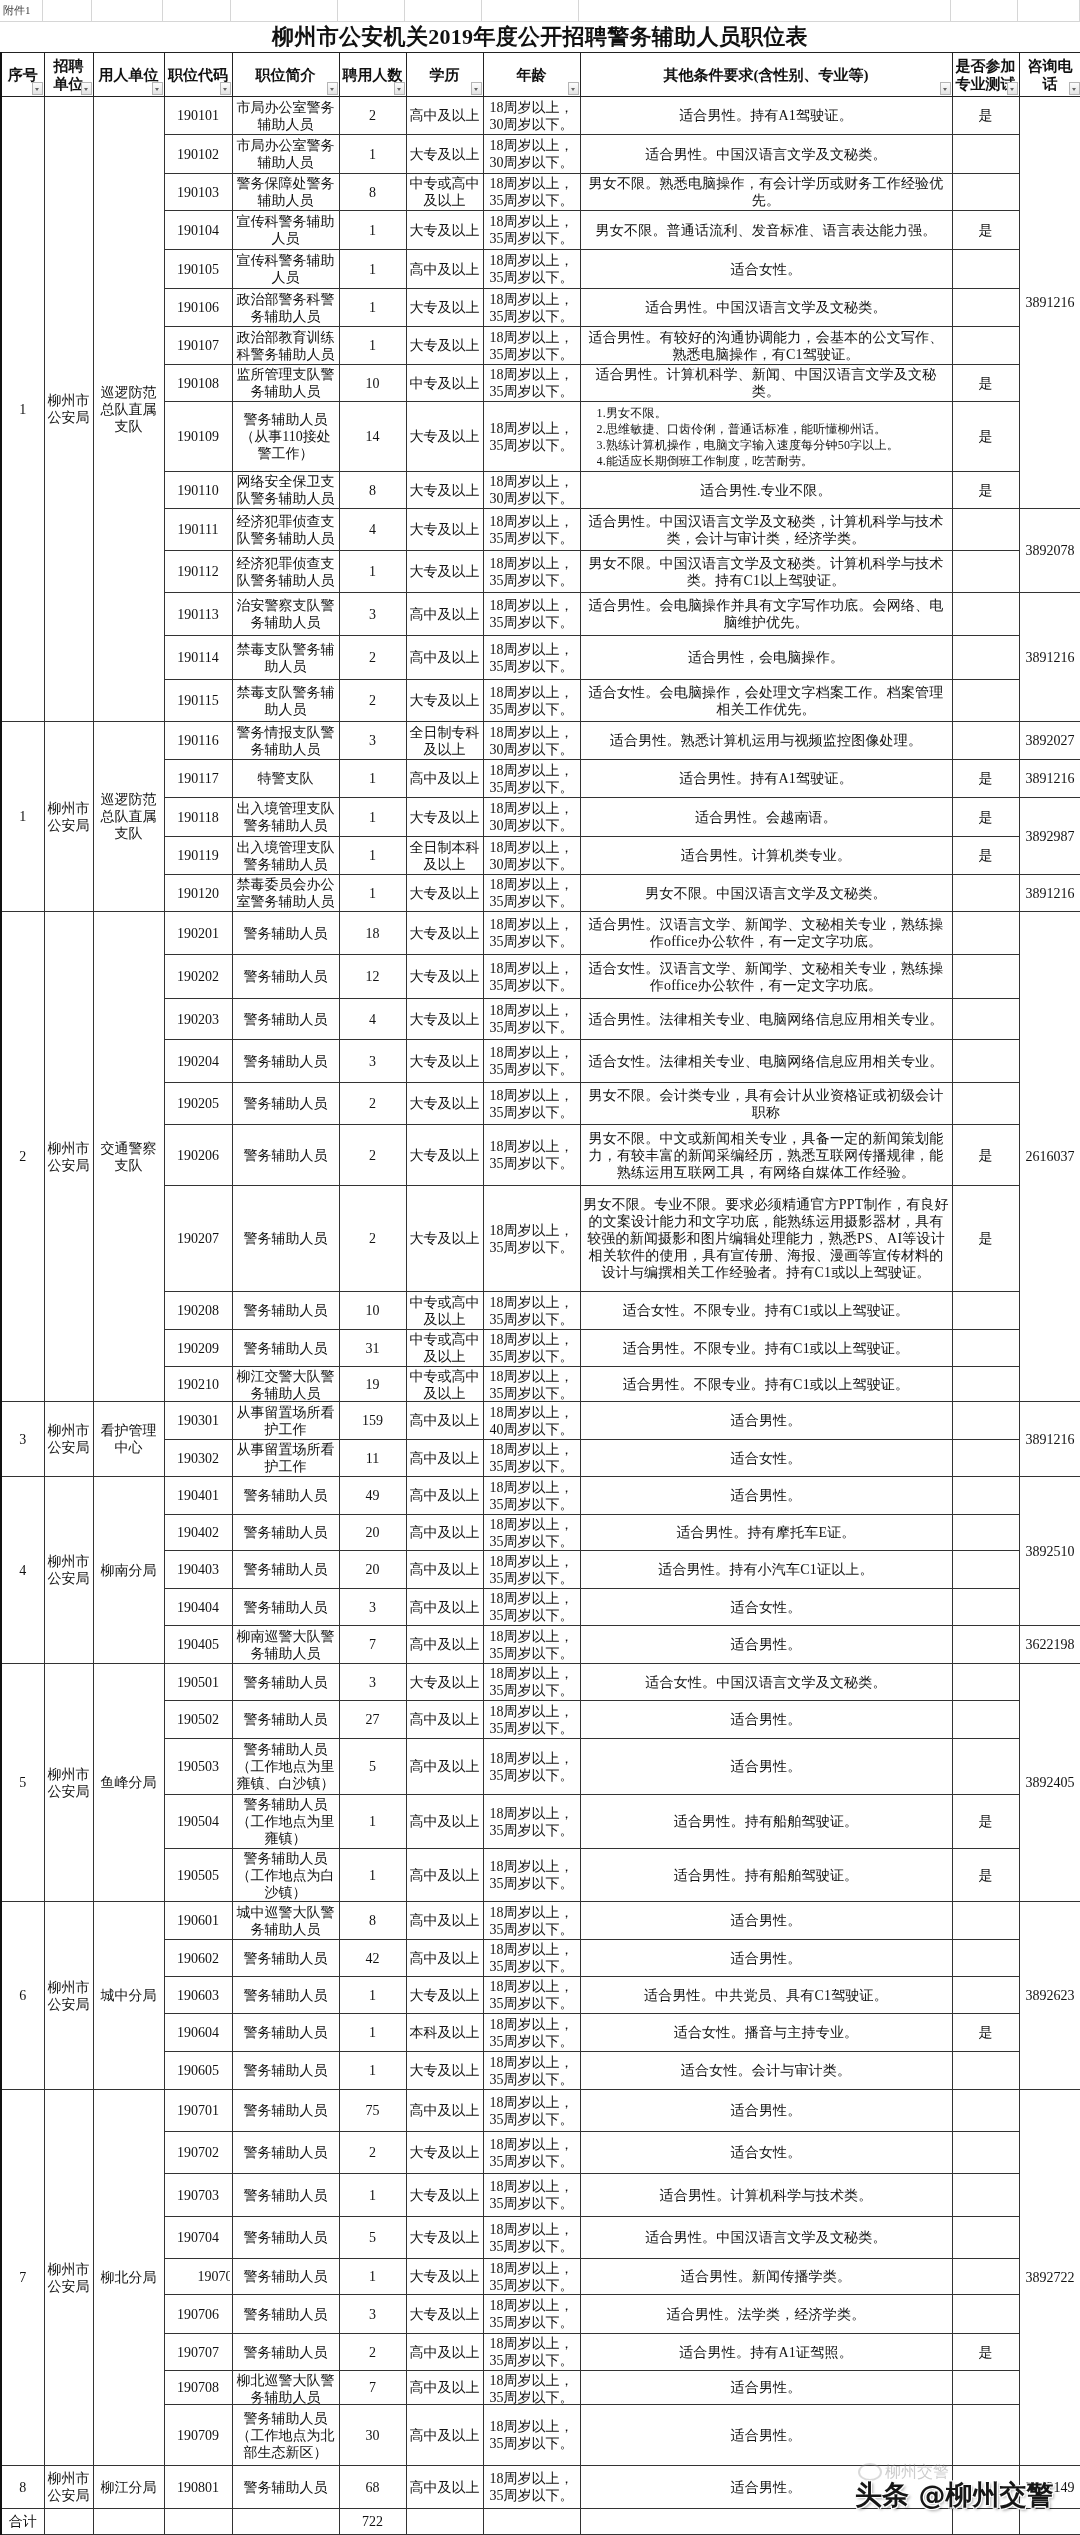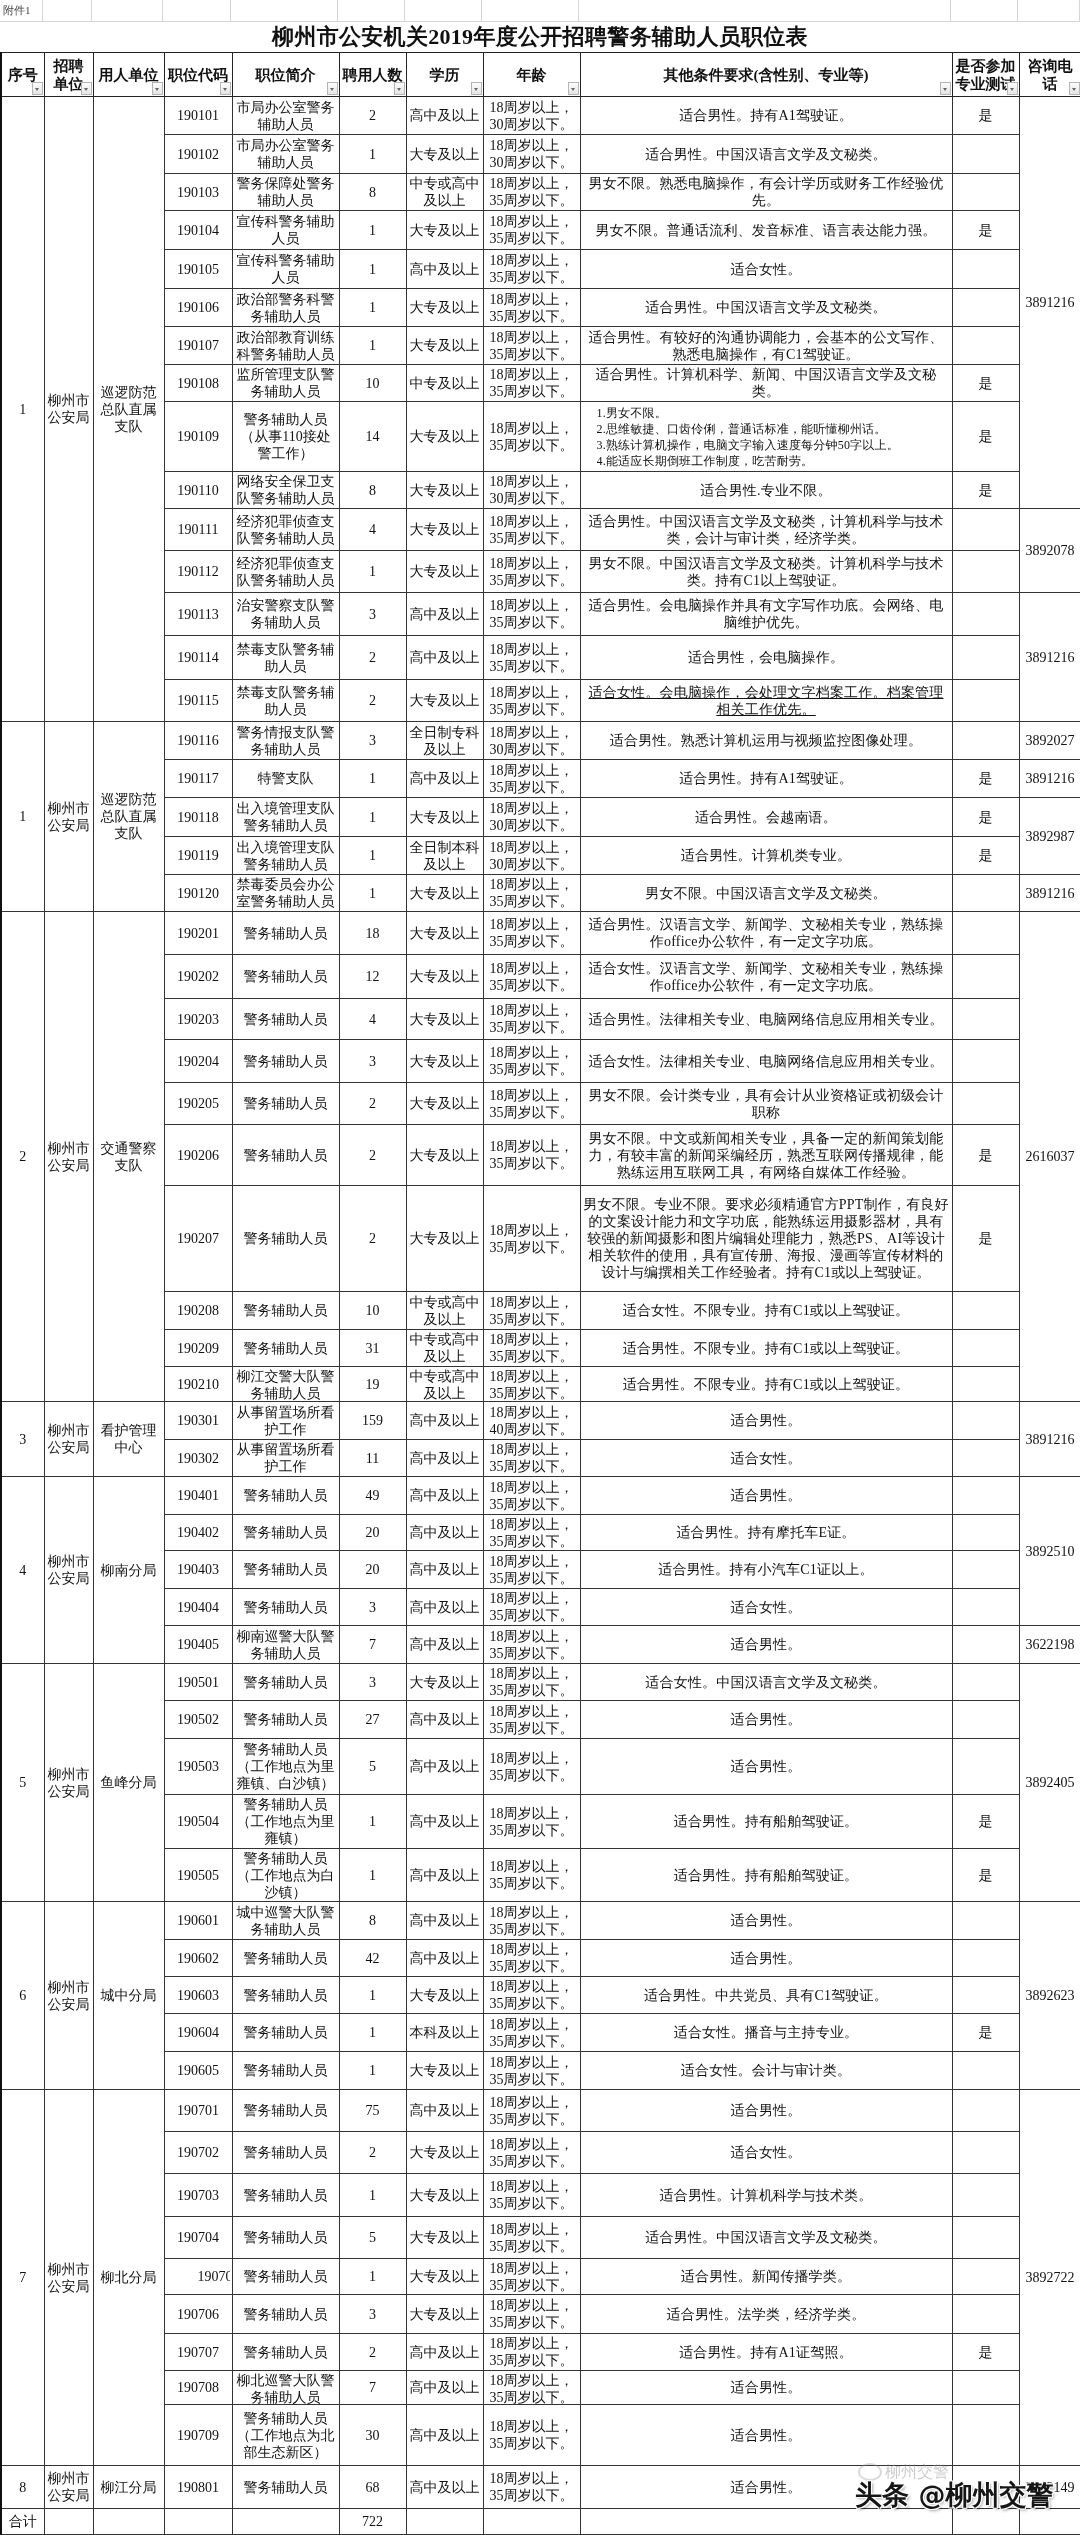--- a/index.html
+++ b/index.html
@@ -516,21 +516,21 @@
         <td class="edu">
           <div class="in" style="max-height: 40px;">大专及以上</div>
         </td>
         <td class="age">
           <div class="in" style="max-height: 40px;">
             <div class="age-line">18周岁以上，</div>
             <div class="age-line">35周岁以下。</div>
           </div>
         </td>
         <td class="req">
-          <div class="in" style="max-height: 40px; text-decoration: underline;">适合女性。会电脑操作，会处理文字档案工作。档案管理相关工作优先。</div>
+          <div class="in" style="max-height: 40px;">适合女性。会电脑操作，会处理文字档案工作。档案管理相关工作优先。</div>
         </td>
         <td class="test">
           <div class="in" style="max-height: 40px;"></div>
         </td>
       </tr>
       <tr class="row" style="height: 38px;">
         <td class="seq" rowspan="5">
           <div class="in">1</div>
         </td>
         <td class="grp" rowspan="5">

